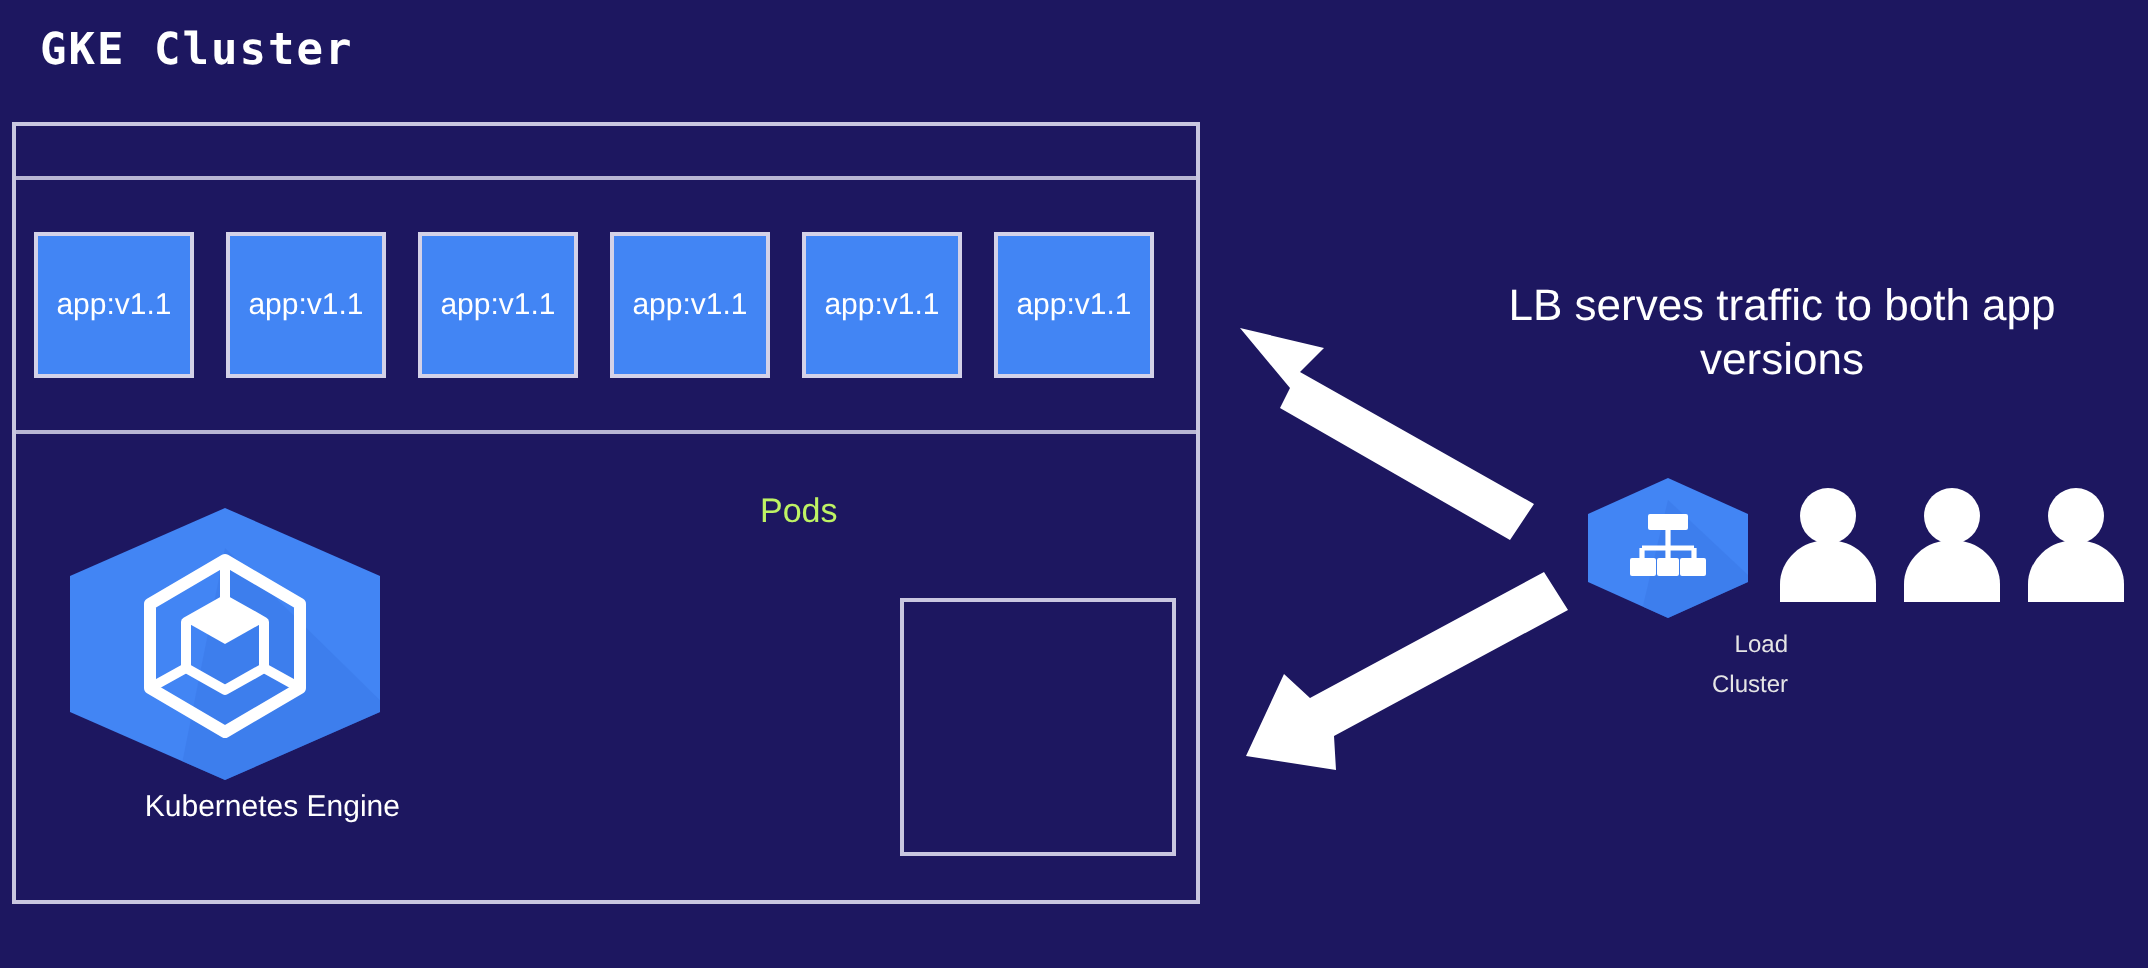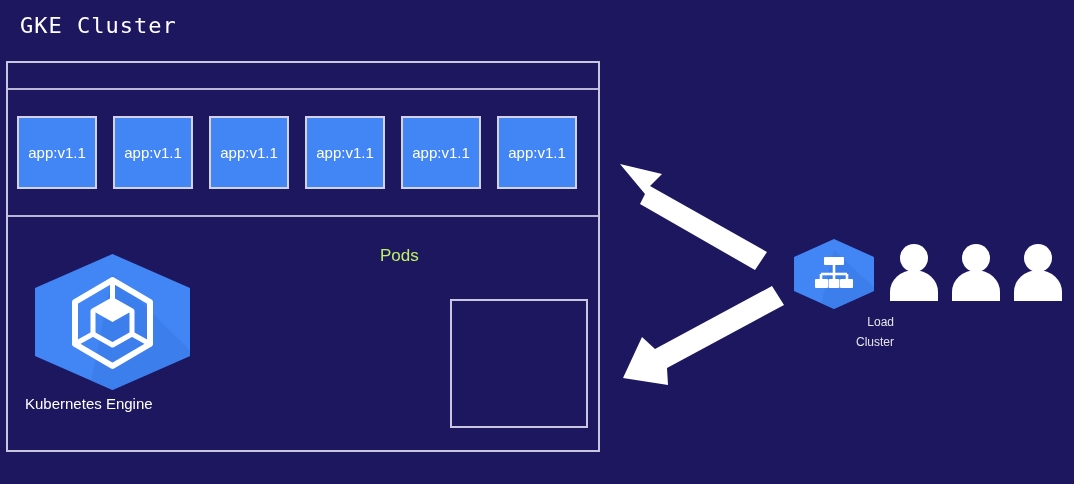--- a/index.html
+++ b/index.html
@@ -16,21 +16,21 @@
     font-family: "Liberation Sans", sans-serif;
   }
 
   
   .gke-title {
     position: absolute;
     left: 20px;
     top: 13px;
     font-family: "DejaVu Sans Mono", "Liberation Mono", monospace;
     font-size: 22px;
-    font-weight: normal;
+    font-weight: bold;
     letter-spacing: 1px;
     color: #ffffff;
     white-space: nowrap;
   }
 
   
   .cluster-box {
     position: absolute;
     left: 6px;
     top: 61px;
@@ -125,21 +125,21 @@
     top: 252px;
     width: 175px;
     height: 165px;
   }
   .gke-node svg { display: block; }
   .gke-node-label {
     position: absolute;
     left: 0;
     top: 143px;
     width: 175px;
-    text-align: left;
+    text-align: right;
     font-size: 15px;
     color: #ffffff;
     white-space: nowrap;
   }
 
   
   .lb-caption {
     position: absolute;
     left: 726px;
     top: 139px;
@@ -241,20 +241,24 @@
       <g stroke="#ffffff" stroke-width="5" stroke-linecap="round">
         <line x1="87.5" y1="28" x2="87.5" y2="48"></line>
         <line x1="68" y1="82" x2="50" y2="92"></line>
         <line x1="107" y1="82" x2="125" y2="92"></line>
       </g>
       <polygon points="87.5,48 107,59 87.5,70 68,59" fill="#ffffff"></polygon>
     </svg>
     <div class="gke-node-label">Kubernetes Engine</div>
   </div>
 
+  <div class="lb-caption">
+    <span>LB serves traffic to both app</span><br>
+    <span>versions</span>
+  </div>
 
   <svg class="arrows">
 
     <g>
       <polygon fill="#ffffff" points="620,164 662,174 650,186 767,252 755,270 640,204 645,194"></polygon>
     </g>
 
     <g>
       <polygon fill="#ffffff" points="623,378 642,337 655,349 772,286 784,305 667,368 668,385"></polygon>
     </g>

